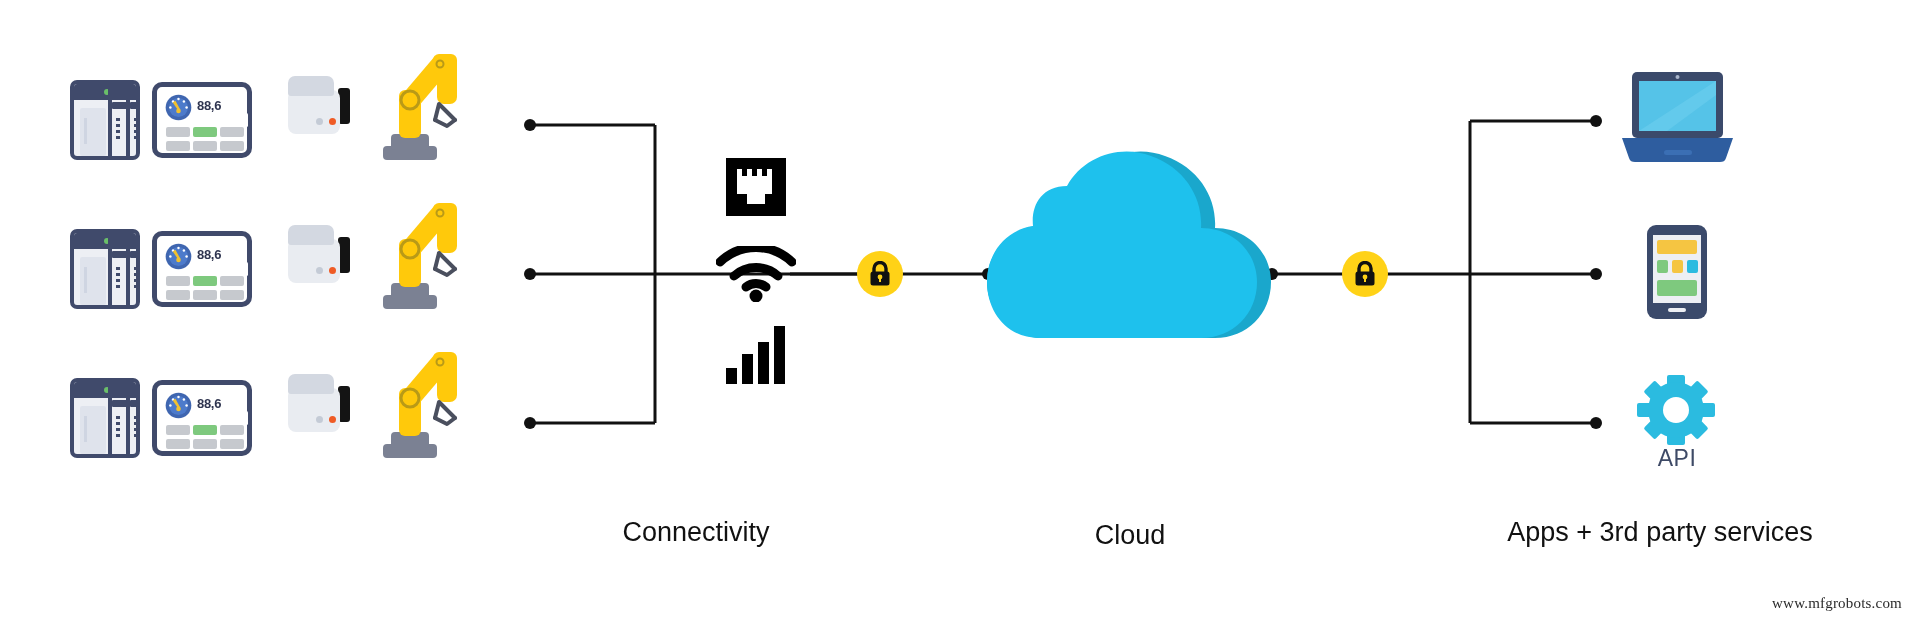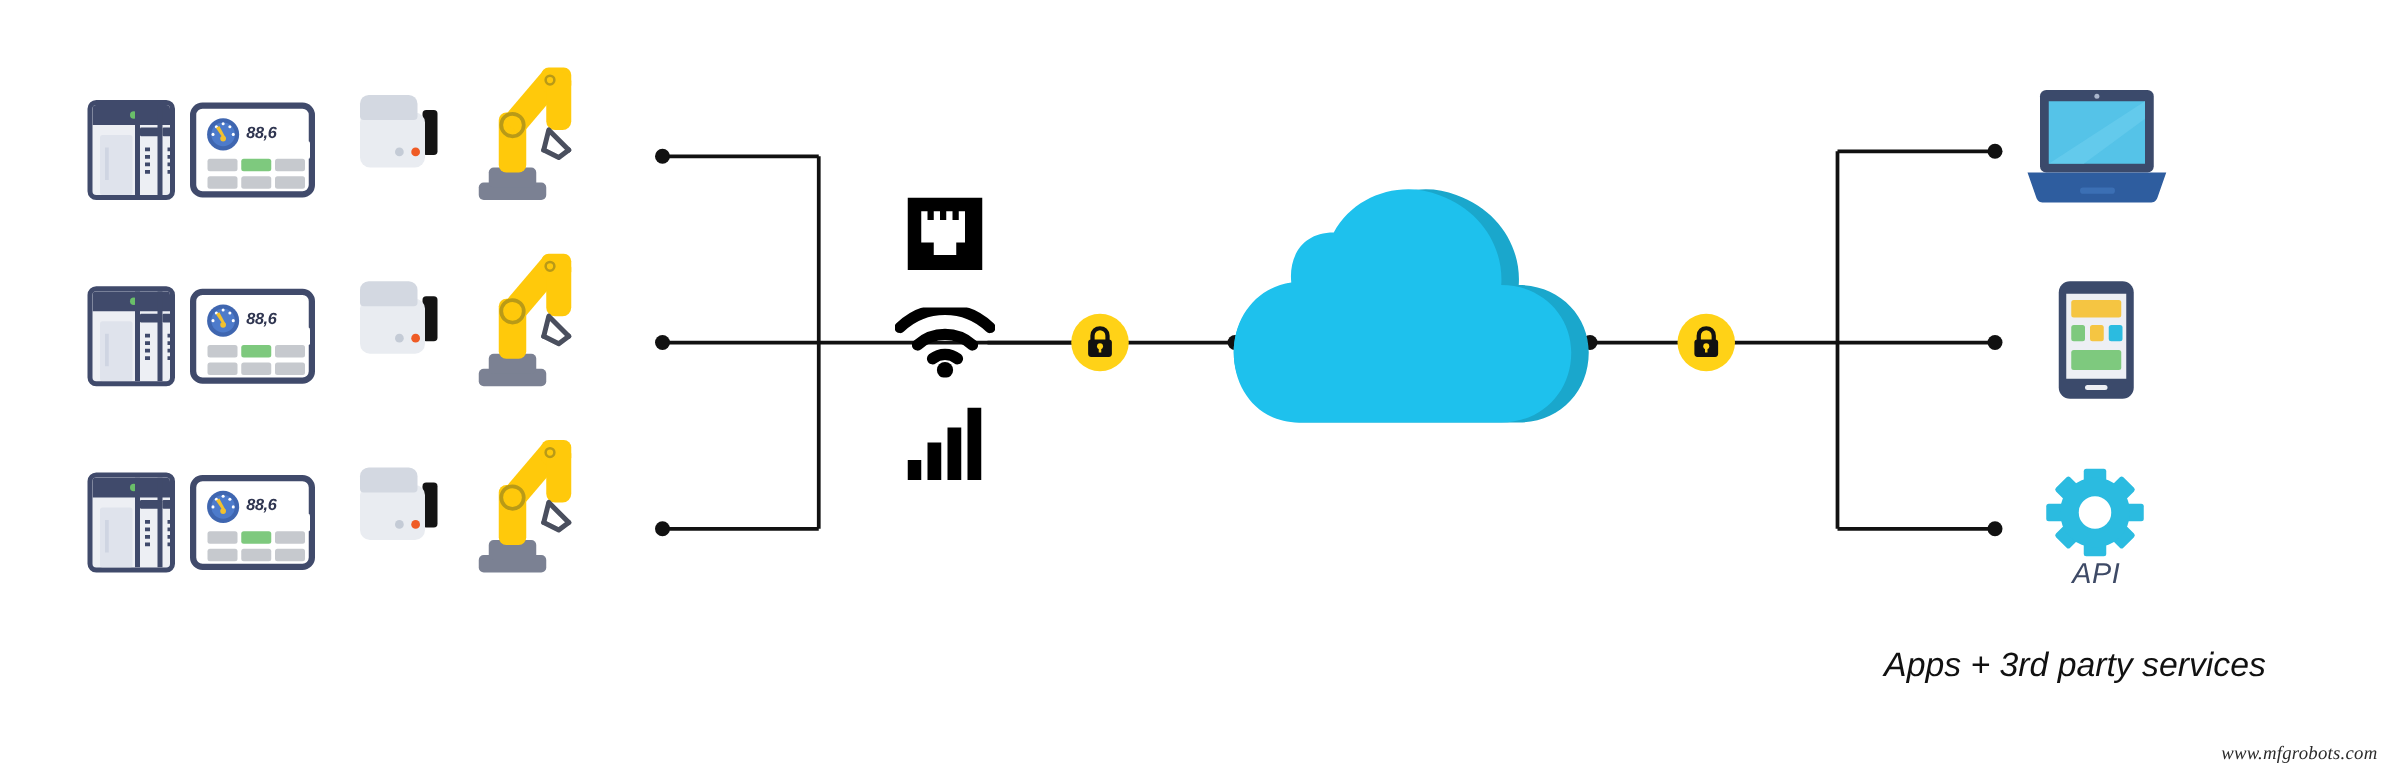--- a/index.html
+++ b/index.html
@@ -11,21 +11,20 @@
   body {
     font-family: "Liberation Sans", sans-serif;
     -webkit-font-smoothing: antialiased;
   }
   #stage {
     position: relative;
     width: 1920px;
     height: 622px;
     background: #ffffff;
     overflow: hidden;
-    font-style: italic;
   }
 
   
   .col-label {
     position: absolute;
     text-align: center;
     color: #111111;
     font-size: 27px;
     font-family: "Liberation Sans", sans-serif;
     font-weight: 400;
@@ -534,17 +533,19 @@
       <rect x="54" y="10" width="16" height="14" rx="2" transform="rotate(45 62 17)"></rect>
       <rect x="10" y="48" width="16" height="14" rx="2" transform="rotate(45 18 55)"></rect>
       <rect x="54" y="48" width="16" height="14" rx="2" transform="rotate(-45 62 55)"></rect>
       <circle cx="40" cy="36" r="28"></circle>
     </g>
     <circle cx="40" cy="36" r="13" fill="#ffffff"></circle>
   </svg>
 
   <div class="api-text" style="left:1638px; top:445px; width:78px; text-align:center;">API</div>
 
+  <div class="col-label" style="left:556px; top:519px; width:280px;">Connectivity</div>
+  <div class="col-label" style="left:990px; top:522px; width:280px;">Cloud</div>
   <div class="col-label" style="left:1450px; top:519px; width:420px;">Apps + 3rd party services</div>
 
   <div class="watermark">www.mfgrobots.com</div>
 
 </div>
 
 </body></html>

